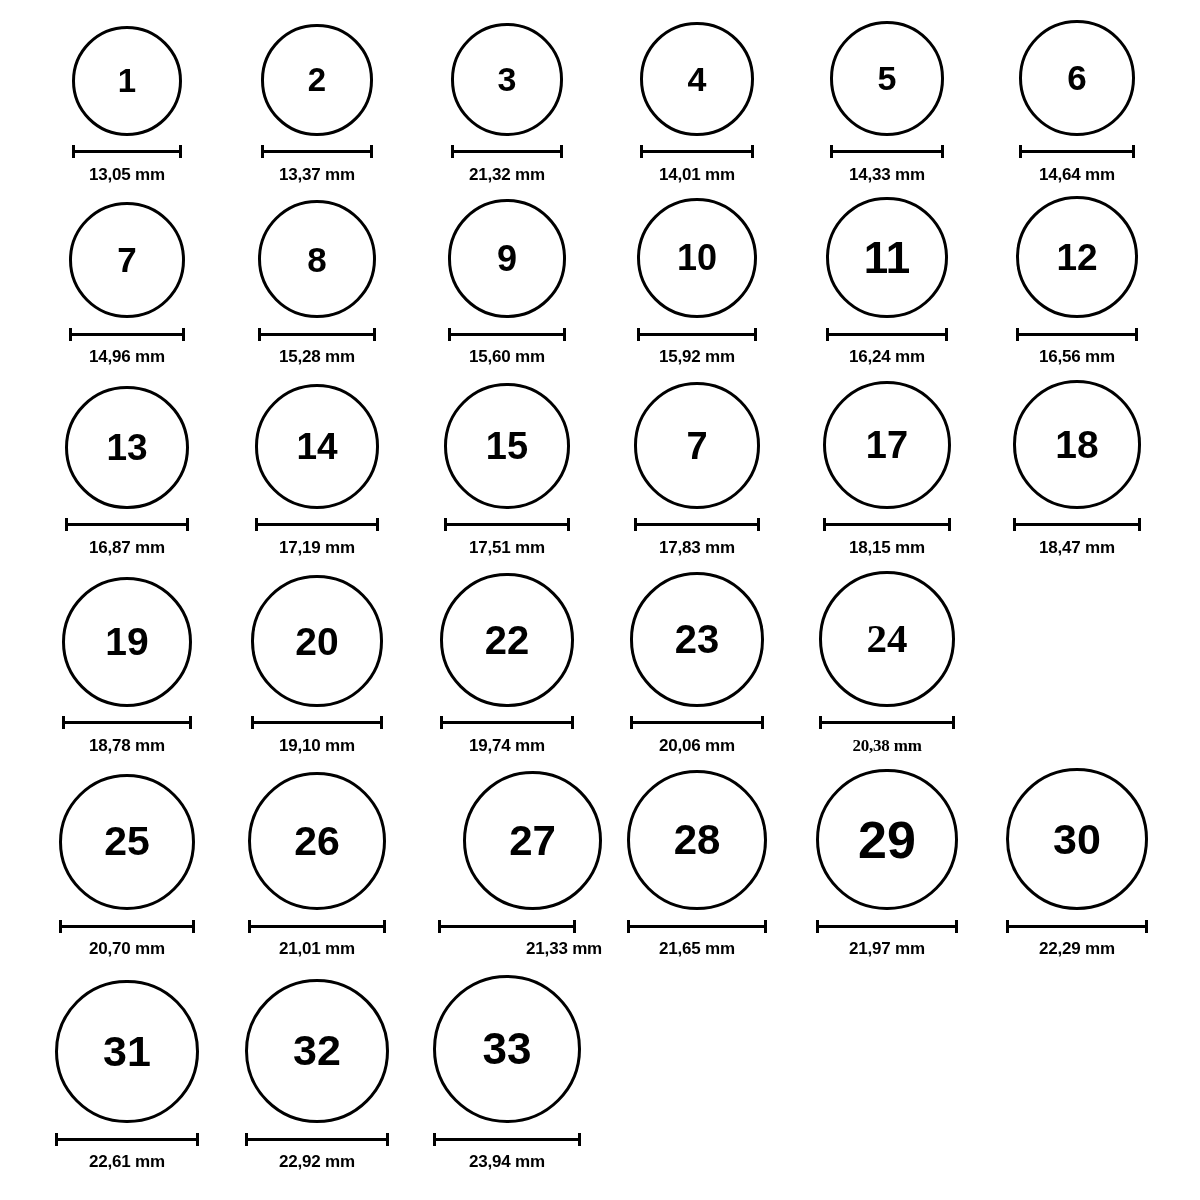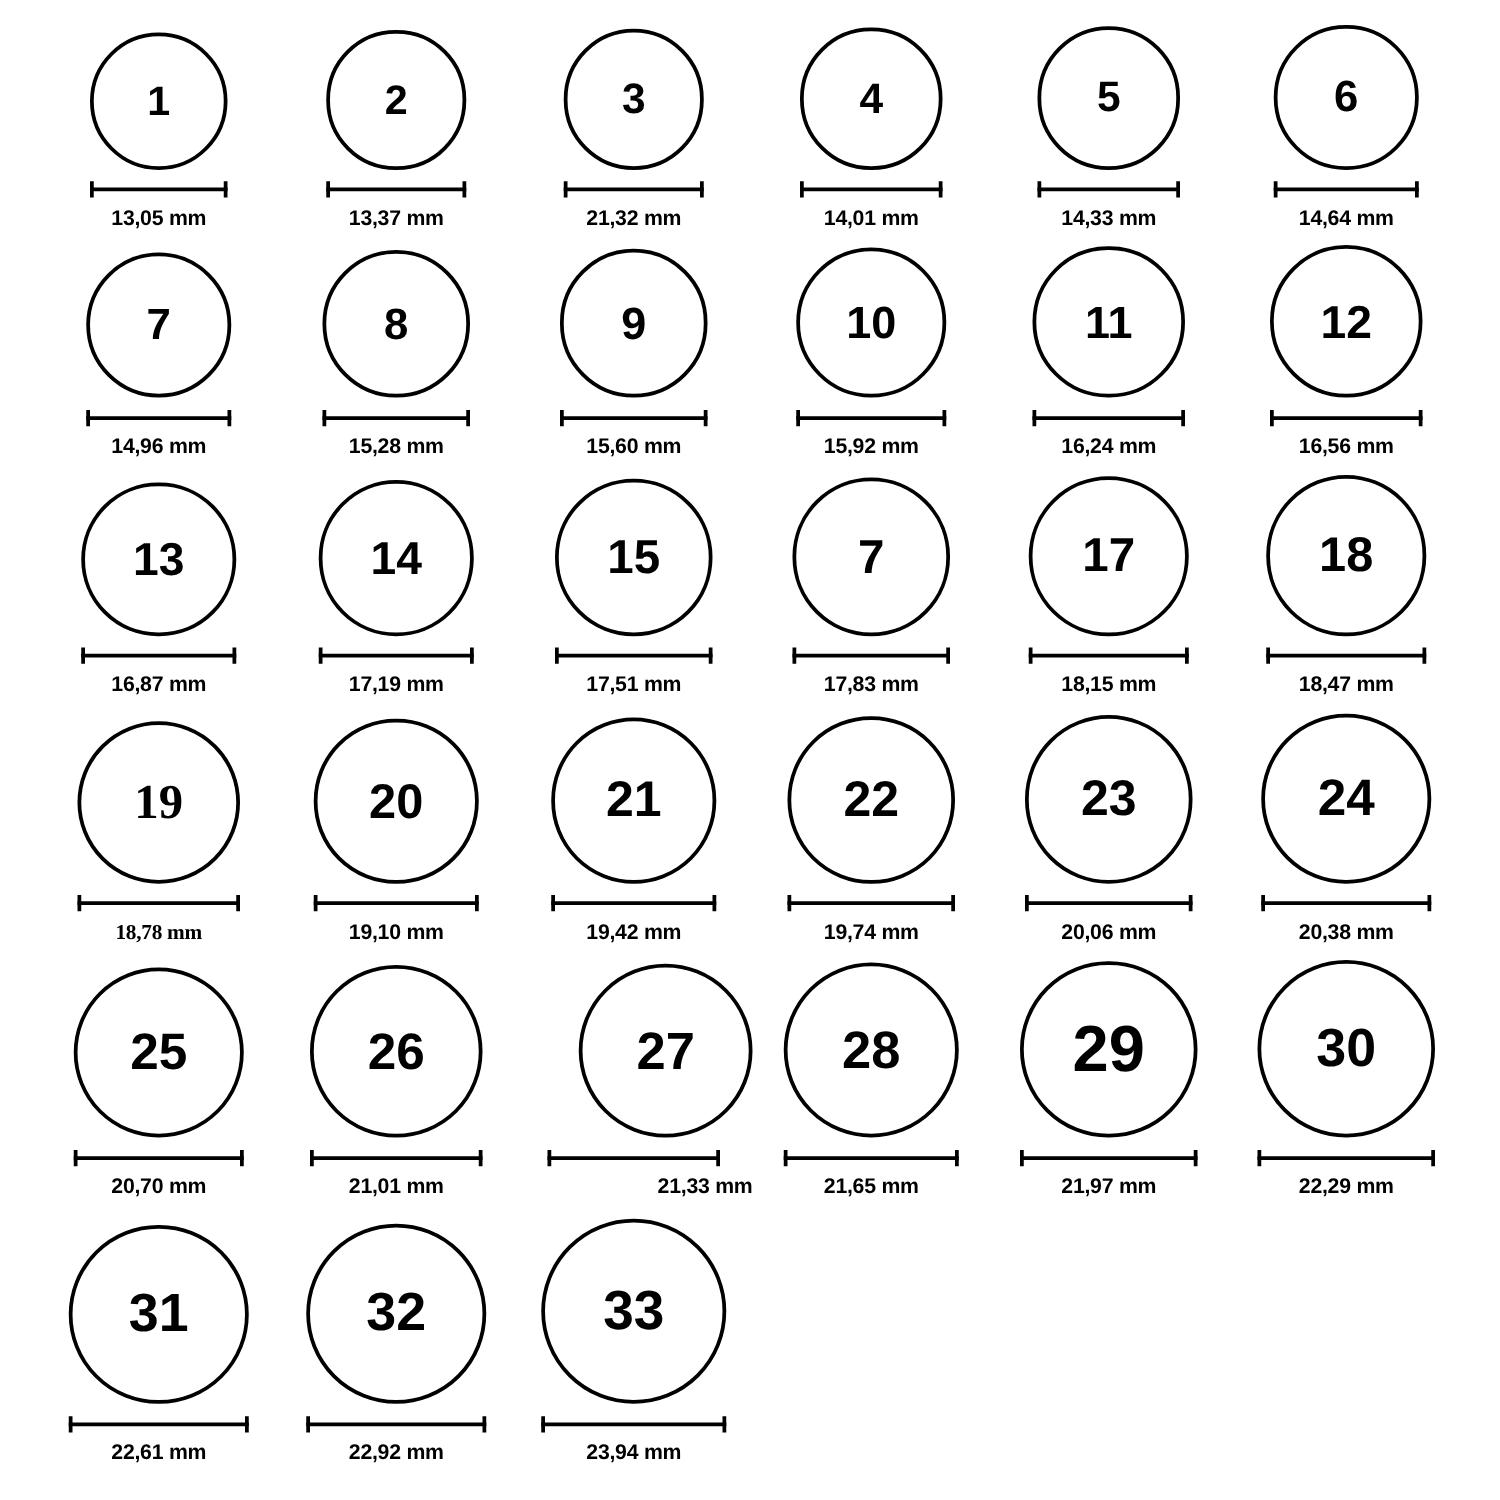--- a/index.html
+++ b/index.html
@@ -170,21 +170,21 @@
         <div class="circle" style="width: 120.015px; height: 120.015px;">
           <span style="font-size: 36px;">10</span>
         </div>
         <div class="bar-wrap" style="width: 190px;">
           <div class="bar" style="width: 120.015px;"></div>
         </div>
         <div class="mm">15,92 mm</div>
       </div>
       <div class="cell" style="width: 190px;">
         <div class="circle" style="width: 121.131px; height: 121.131px;">
-          <span style="font-size: 36px;">11</span>
+          <span style="font-size: 44px;">11</span>
         </div>
         <div class="bar-wrap" style="width: 190px;">
           <div class="bar" style="width: 121.131px;"></div>
         </div>
         <div class="mm">16,24 mm</div>
       </div>
       <div class="cell" style="width: 190px;">
         <div class="circle" style="width: 122.248px; height: 122.248px;">
           <span style="font-size: 37px;">12</span>
         </div>
@@ -244,66 +244,57 @@
         <div class="circle" style="width: 128.913px; height: 128.913px;">
           <span style="font-size: 39px;">18</span>
         </div>
         <div class="bar-wrap" style="width: 190px;">
           <div class="bar" style="width: 128.913px;"></div>
         </div>
         <div class="mm">18,47 mm</div>
       </div>
     </div>
     <div class="row" style="position: absolute; left: 32px; top: 571px; width: 1140px;">
-      <div class="cell" style="width: 190px; font-family: Liberation Serif, serif;">
+      <div class="cell" style="width: 190px;">
         <div class="circle" style="width: 129.994px; height: 129.994px;">
           <span style="font-size: 39px;">19</span>
         </div>
         <div class="bar-wrap" style="width: 190px;">
           <div class="bar" style="width: 129.994px;"></div>
         </div>
         <div class="mm">18,78 mm</div>
       </div>
       <div class="cell" style="width: 190px;">
         <div class="circle" style="width: 131.111px; height: 131.111px; text-align: center;">
           <span style="font-size: 39px;">20</span>
         </div>
         <div class="bar-wrap" style="width: 190px;">
           <div class="bar" style="width: 131.111px;"></div>
         </div>
         <div class="mm">19,10 mm</div>
       </div>
       <div class="cell" style="width: 190px;">
-        <div class="circle" style="width: 132.228px; height: 132.228px;">
-          <span style="font-size: 40px;">21</span>
-        </div>
-        <div class="bar-wrap" style="width: 190px;">
-          <div class="bar" style="width: 132.228px;"></div>
-        </div>
-        <div class="mm">19,42 mm</div>
-      </div>
-      <div class="cell" style="width: 190px;">
         <div class="circle" style="width: 133.344px; height: 133.344px;">
           <span style="font-size: 40px;">22</span>
         </div>
         <div class="bar-wrap" style="width: 190px;">
           <div class="bar" style="width: 133.344px;"></div>
         </div>
         <div class="mm">19,74 mm</div>
       </div>
       <div class="cell" style="width: 190px;">
         <div class="circle" style="width: 134.461px; height: 134.461px;">
           <span style="font-size: 40px;">23</span>
         </div>
         <div class="bar-wrap" style="width: 190px;">
           <div class="bar" style="width: 134.461px;"></div>
         </div>
         <div class="mm">20,06 mm</div>
       </div>
-      <div class="cell" style="width: 190px;">
+      <div class="cell" style="width: 190px; font-family: Liberation Serif, serif;">
         <div class="circle" style="width: 135.578px; height: 135.578px;">
           <span style="font-size: 41px;">24</span>
         </div>
         <div class="bar-wrap" style="width: 190px;">
           <div class="bar" style="width: 135.578px;"></div>
         </div>
         <div class="mm">20,38 mm</div>
       </div>
     </div>
     <div class="row" style="position: absolute; left: 32px; top: 768px; width: 1140px;">

